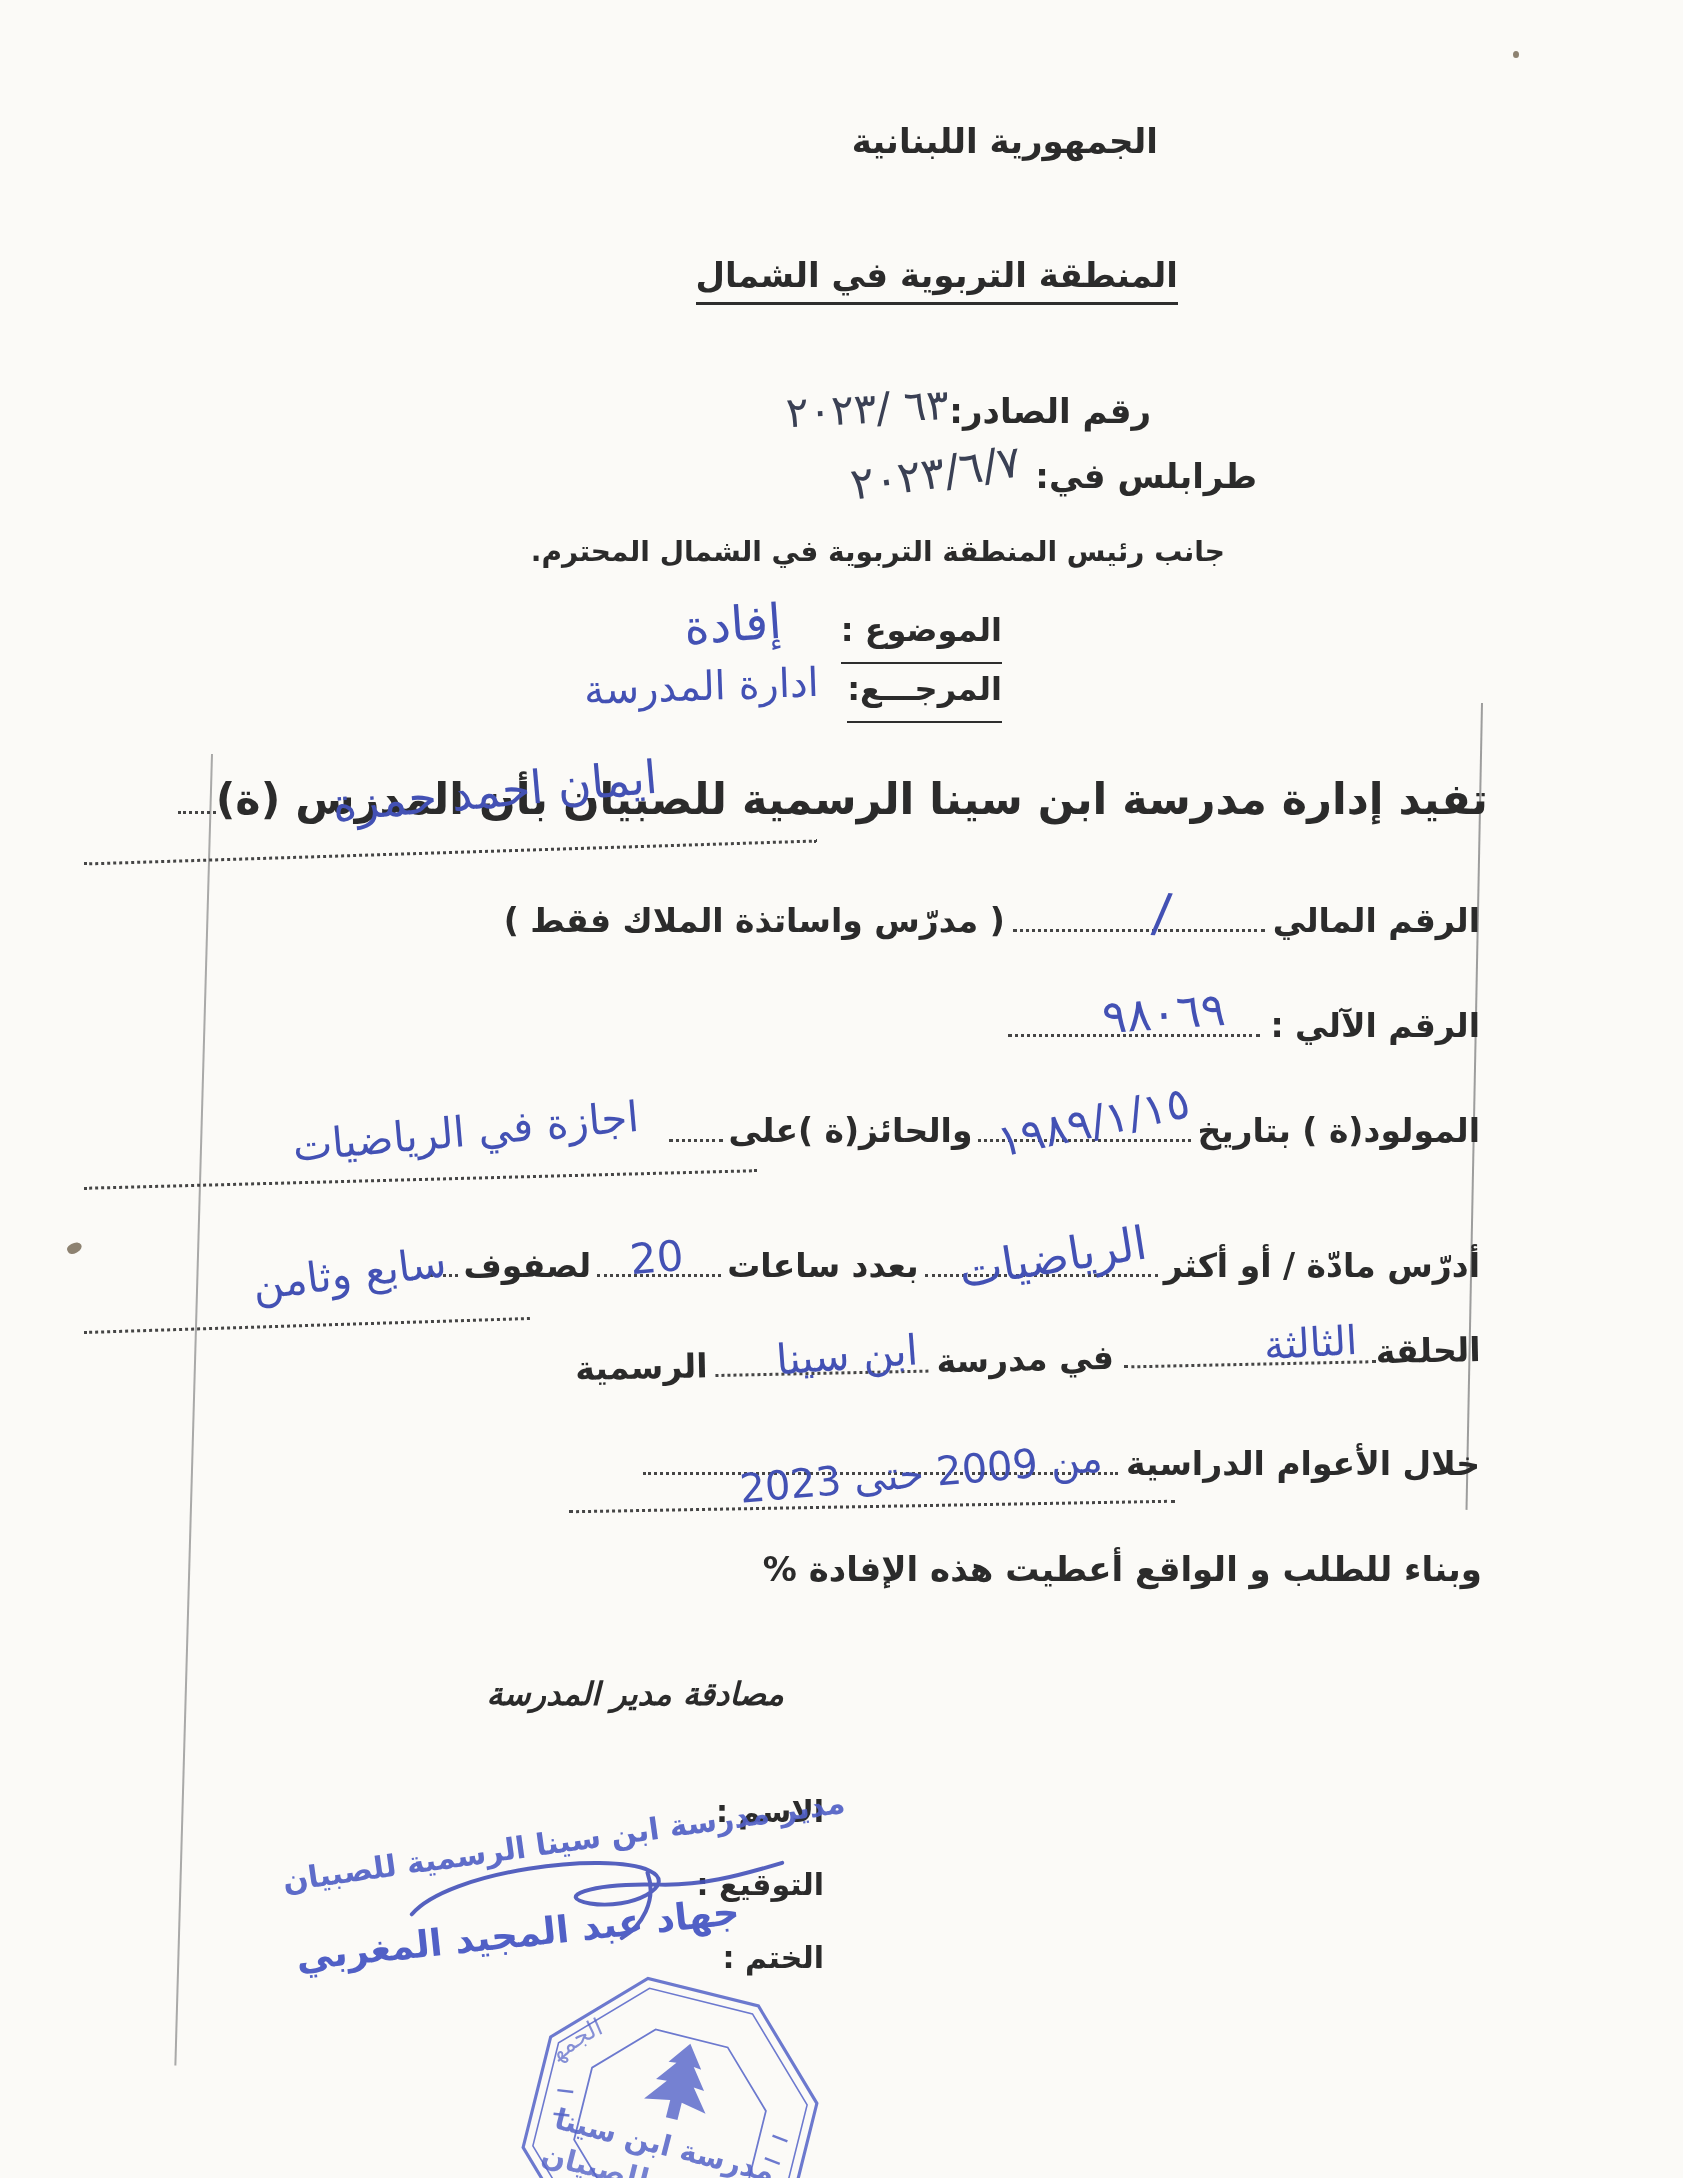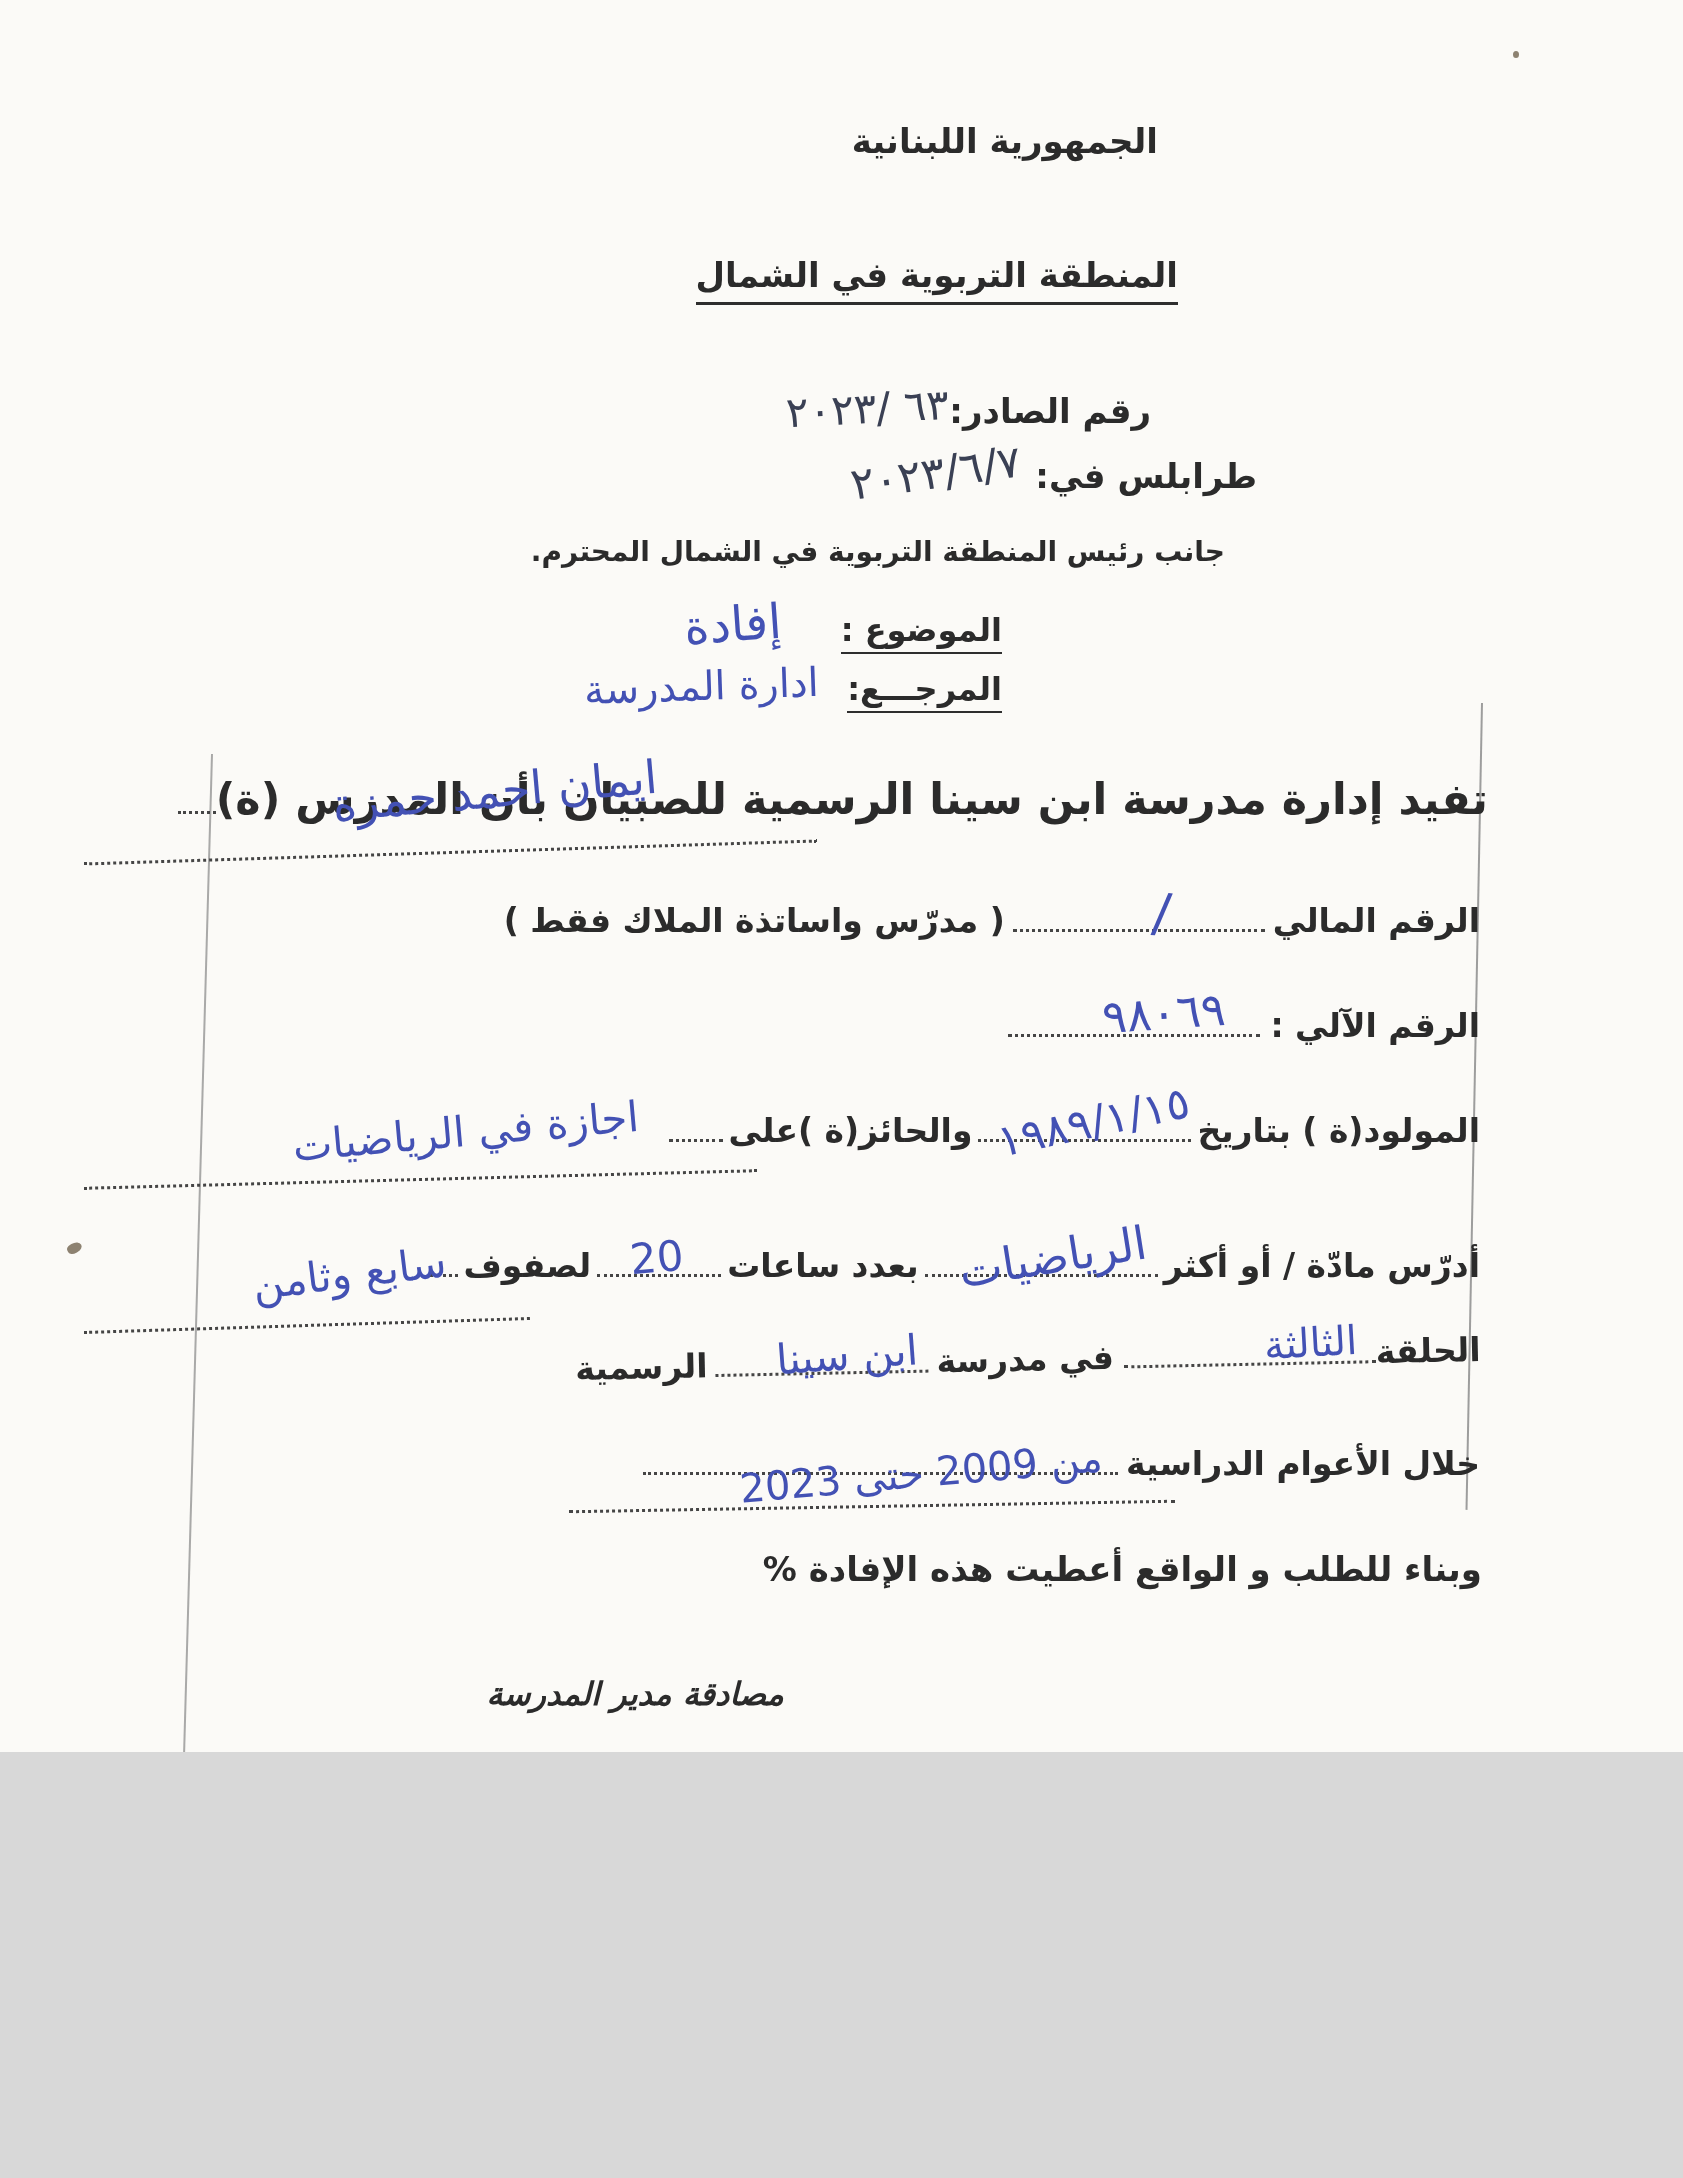--- a/index.html
+++ b/index.html
@@ -1,22 +1,22 @@
 <!DOCTYPE html>
 <html lang="ar" dir="rtl"><head>
 <meta charset="utf-8">
 <style>
   html,body{margin:0;padding:0;background:#d8d8d8;}
-  .page{position:relative;width:1683px;height:1752px;margin:0 auto;background:#fbfaf7;overflow:hidden;
+  .page{position:relative;width:1683px;height:2178px;margin:0 auto;background:#fbfaf7;overflow:hidden;
         font-family:"DejaVu Sans",sans-serif;direction:rtl;color:#2b2b2b;}
   .row{position:absolute;display:flex;align-items:baseline;white-space:nowrap;}
   .printed{font-weight:bold;color:#2b2b2b;}
   .fs30{font-size:30px;} .fs32{font-size:32px;} .fs34{font-size:34px;} .fs36{font-size:28px;}
   .u{border-bottom:3px solid #2e2e2e;padding-bottom:7px;}
-  .u2{border-bottom:2.5px solid #2e2e2e;padding-bottom:3px;}
+  .u2{border-bottom:2.5px solid #2e2e2e;padding-bottom:13px;}
   .dotted{display:inline-block;position:relative;border-bottom:3px dotted #454545;height:1.1em;vertical-align:baseline;}
   .dotline{position:absolute;border-bottom:3px dotted #454545;height:2px;}
   .hw{position:absolute;white-space:nowrap;color:#4351b4;font-weight:normal;}
   .hwb{color:#4351b4;font-weight:normal;white-space:nowrap;display:inline-block;}
   .hwk{color:#3a4054;font-weight:normal;white-space:nowrap;display:inline-block;}
   .ltr{direction:ltr;unicode-bidi:embed;}
   .vline{position:absolute;width:1.5px;background:#868686;transform-origin:top center;}
   .speck{position:absolute;background:#8d8271;border-radius:50%;}
   .stampblue{color:#5160c6;}
 </style>

